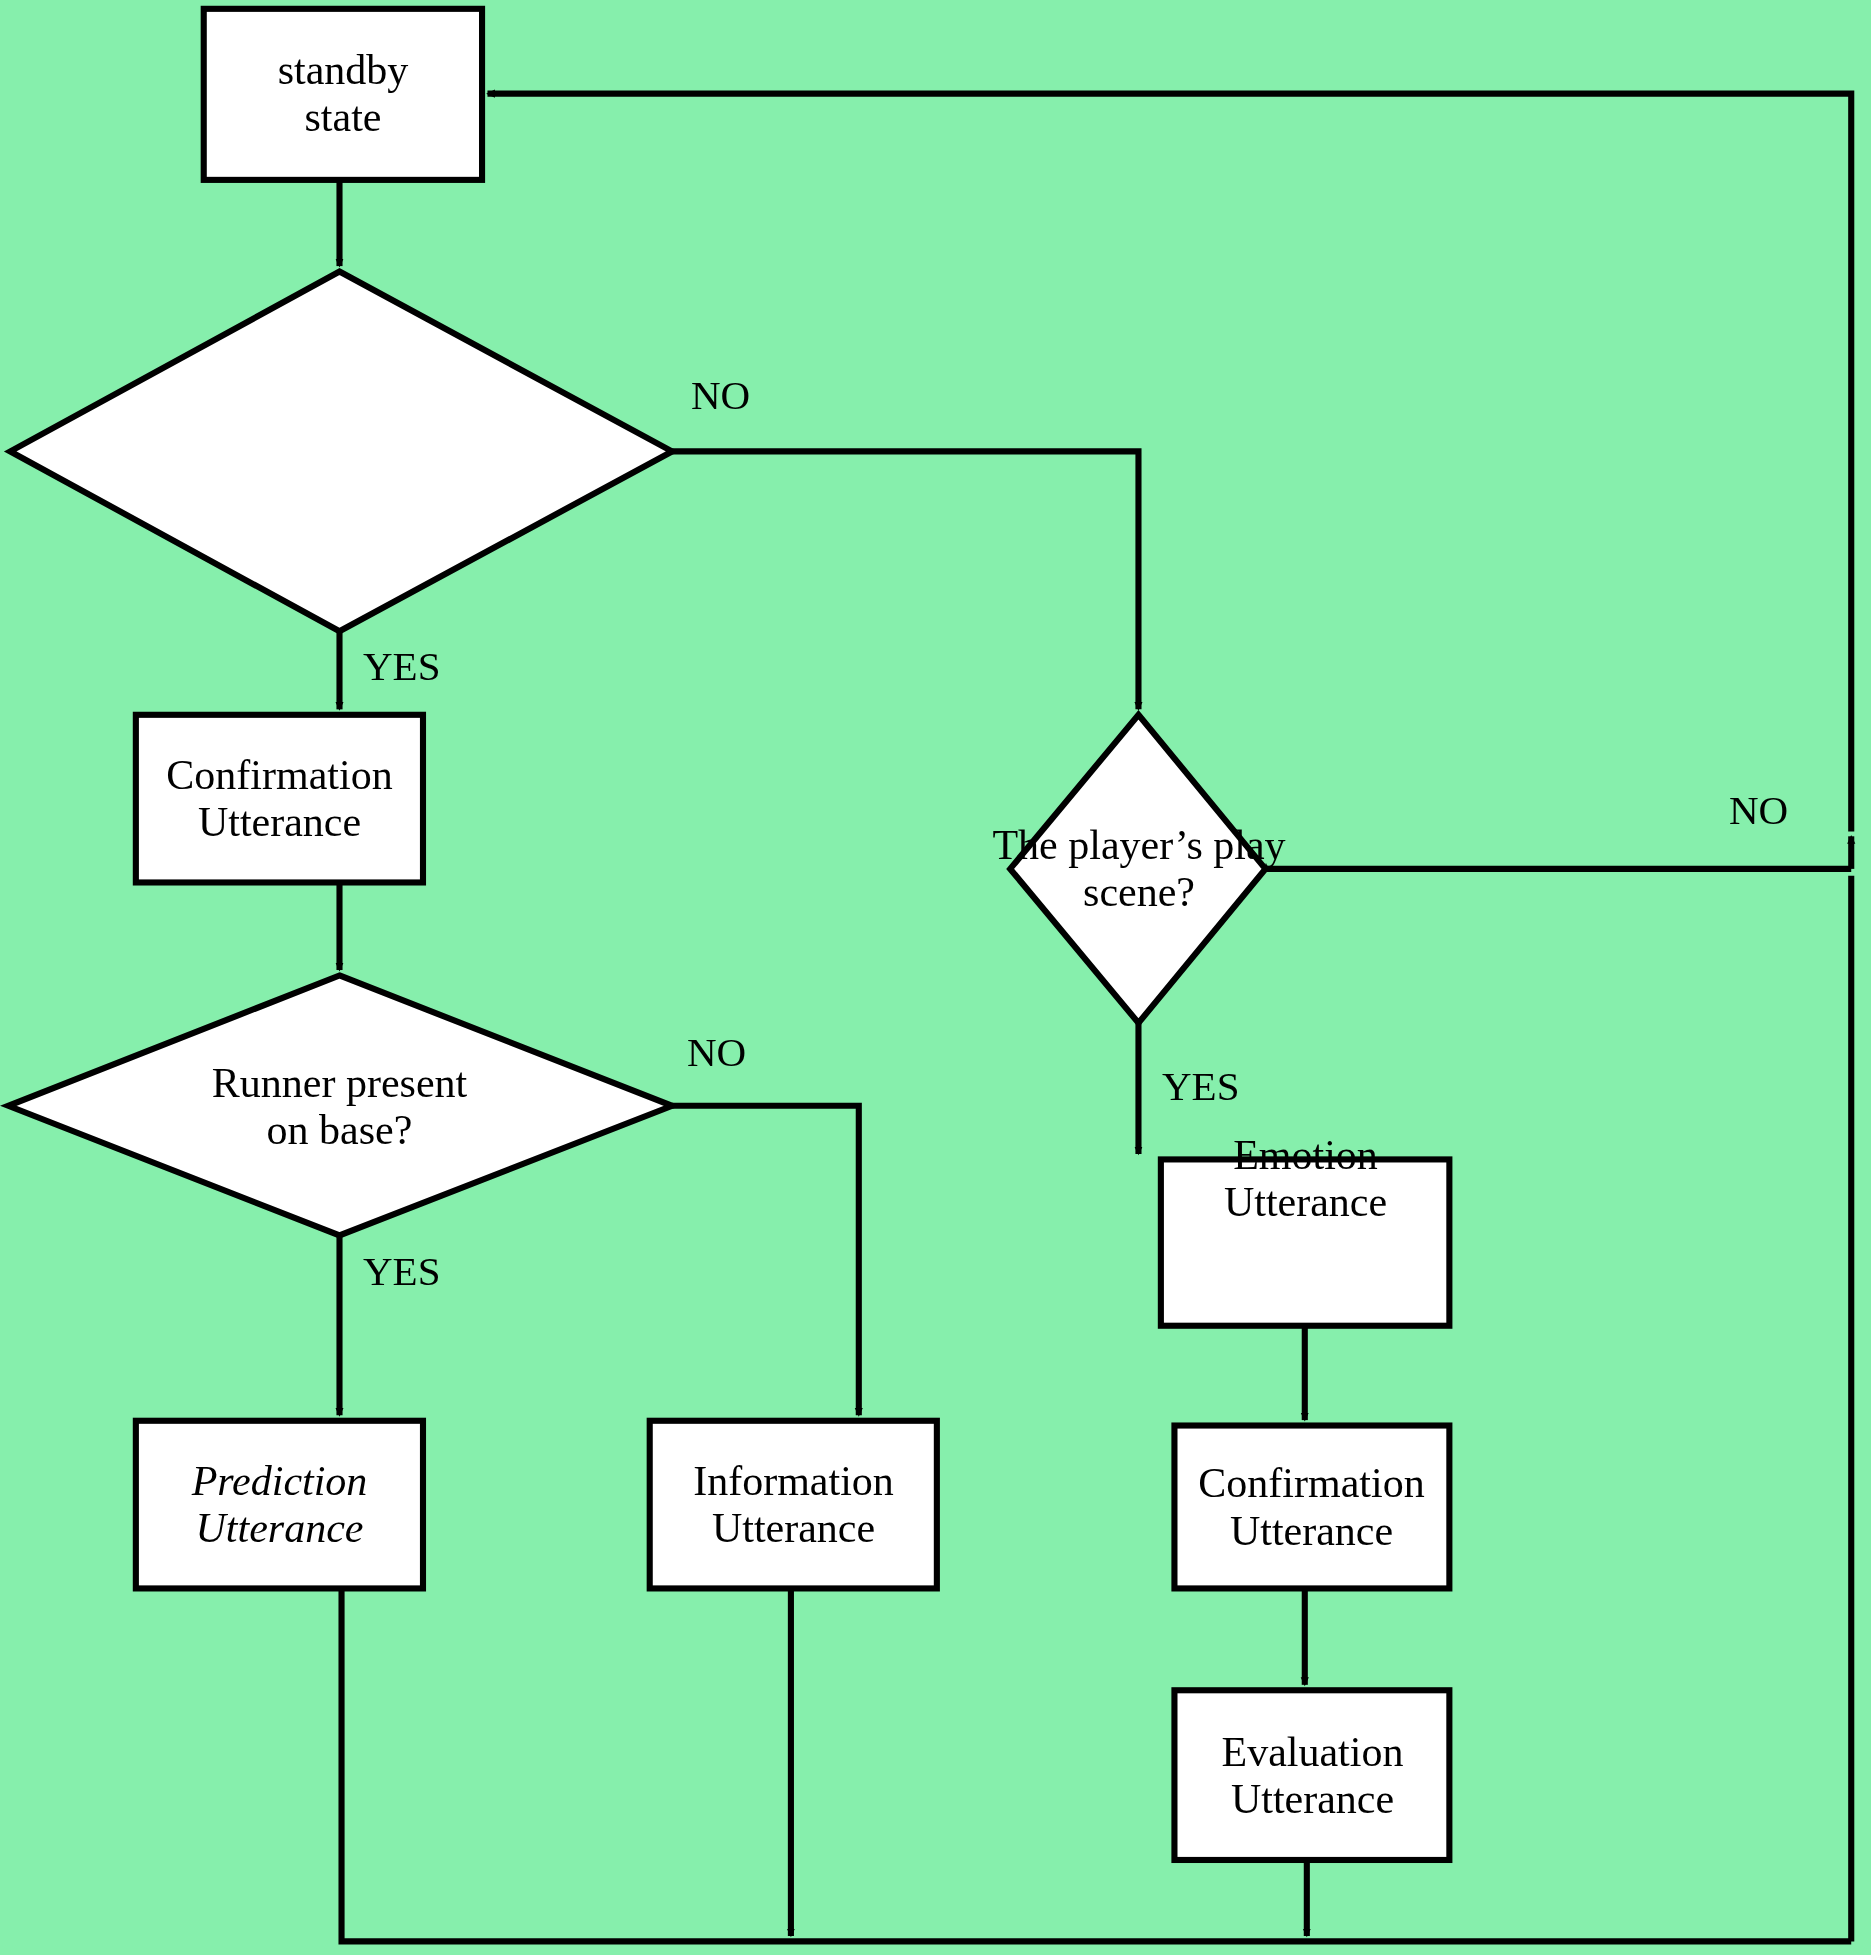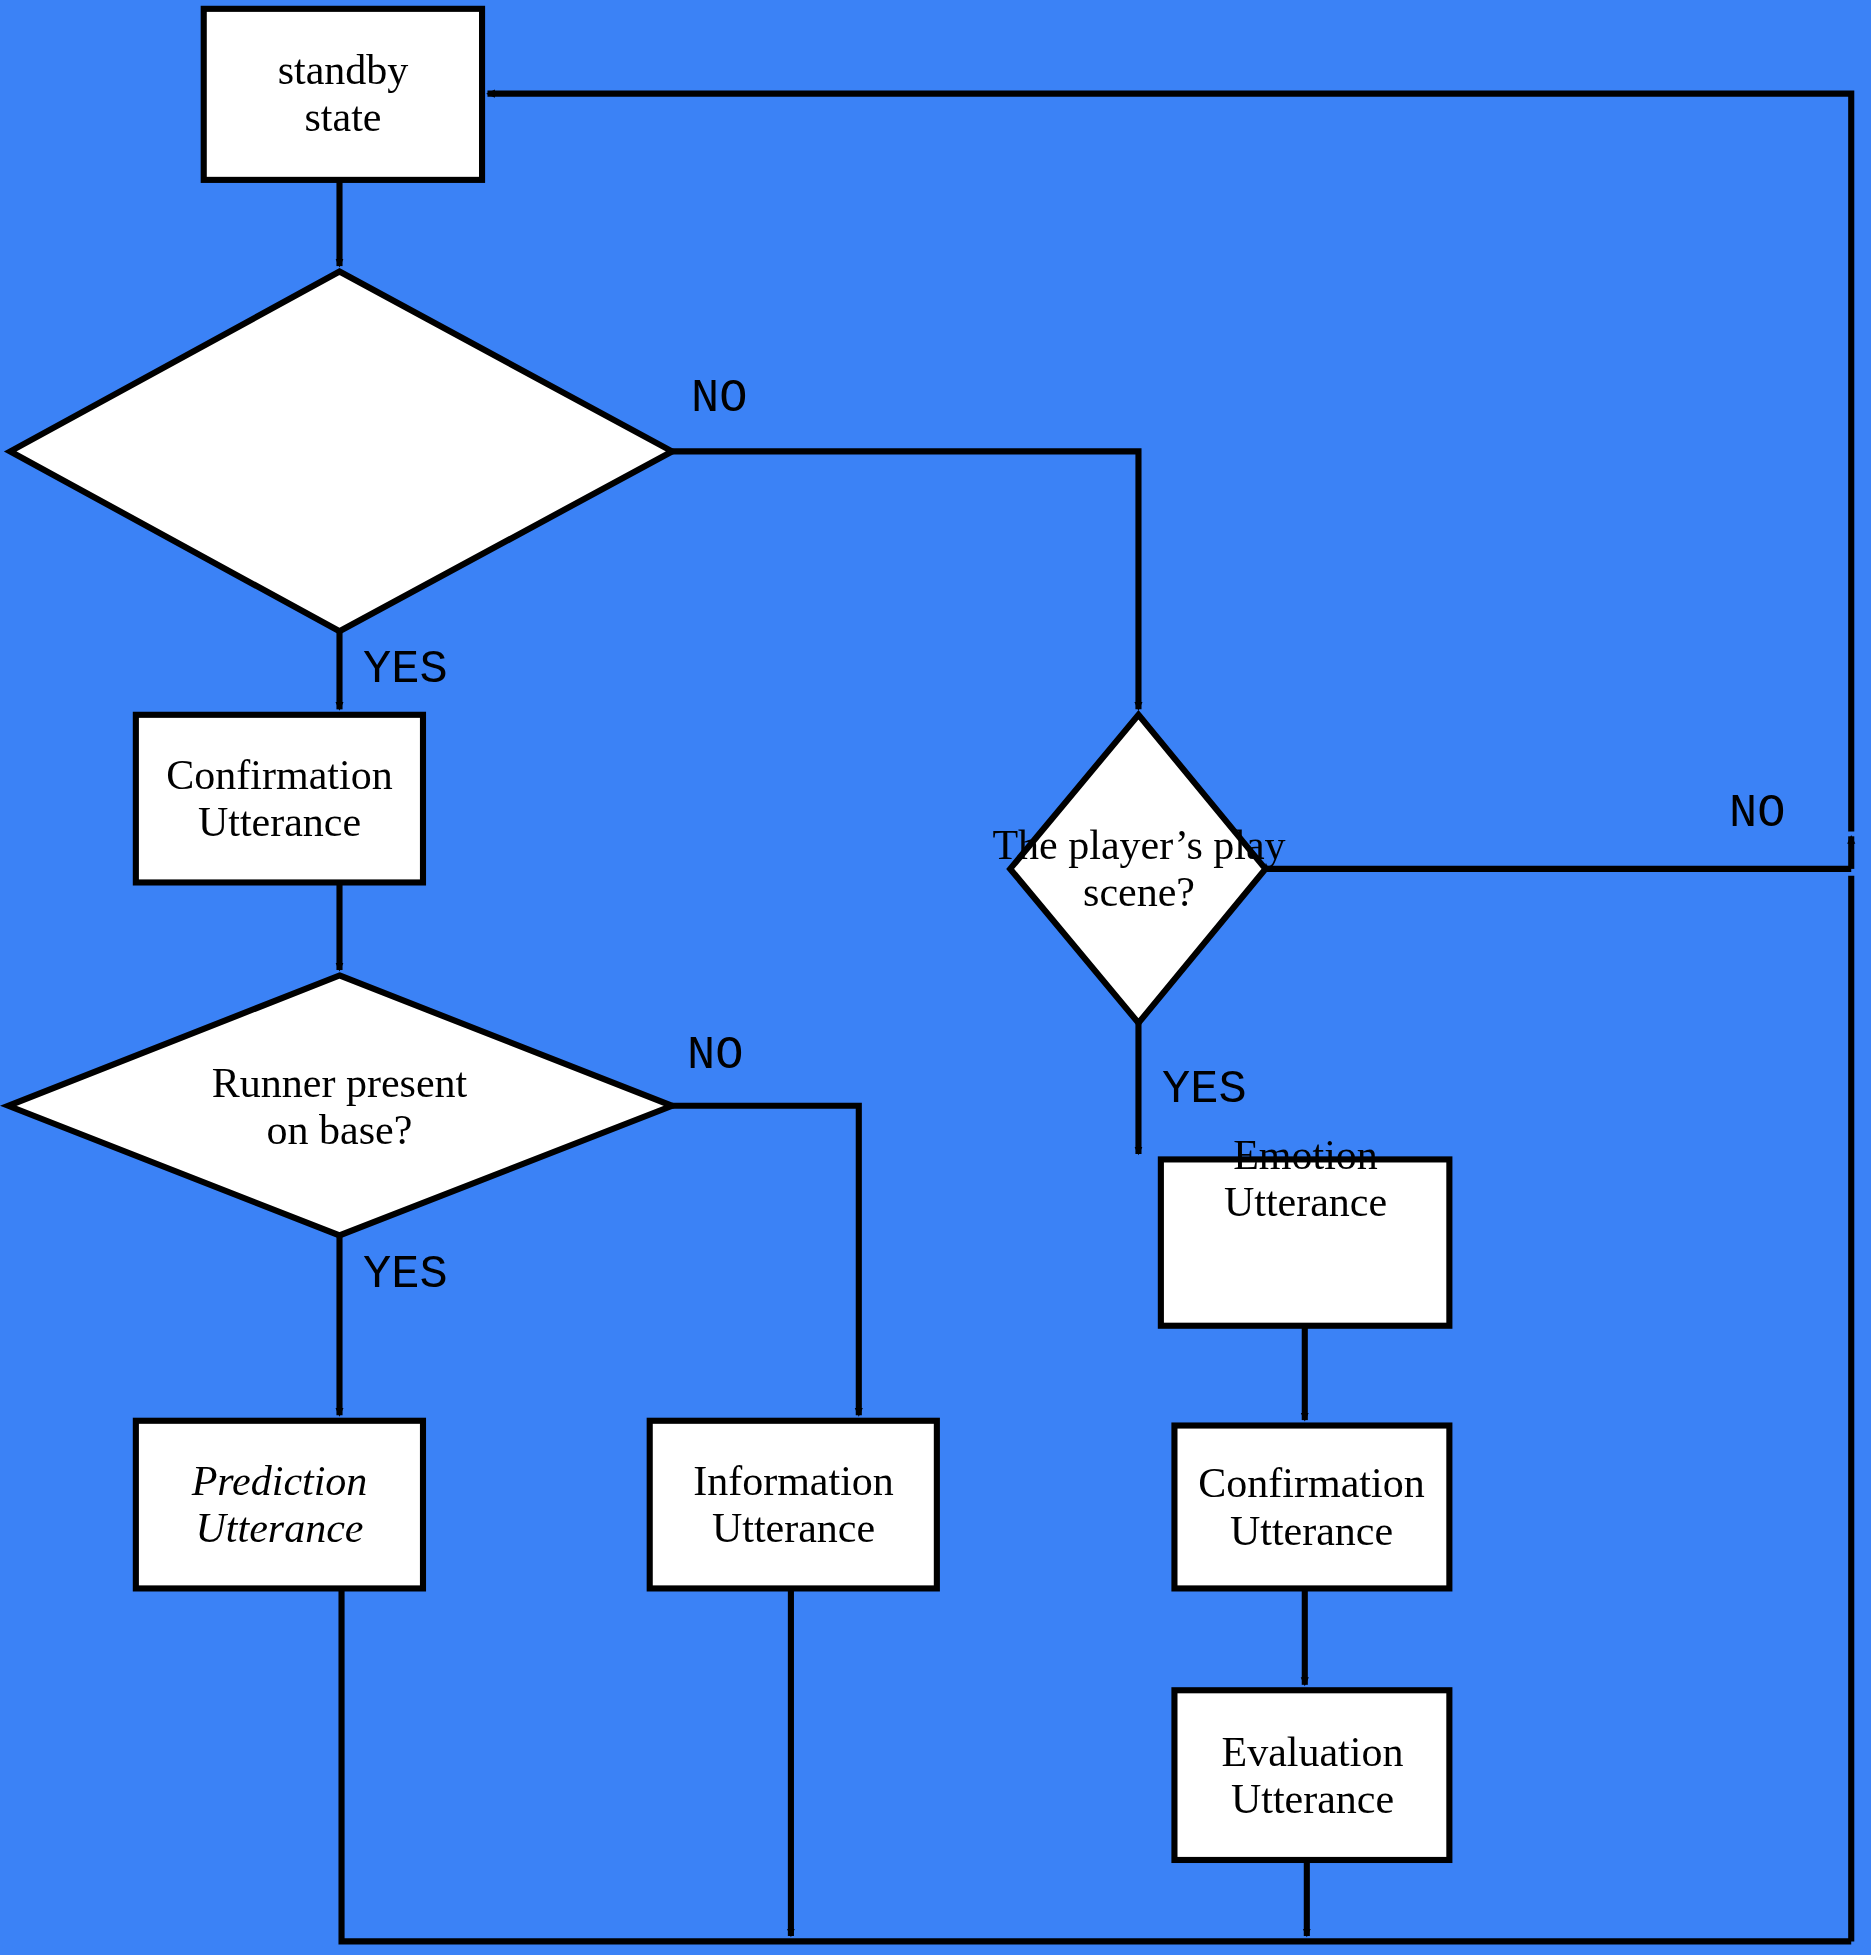--- a/index.html
+++ b/index.html
@@ -1,37 +1,37 @@
 <!DOCTYPE html>
 <html style="font-size:11px"><head>
 <meta charset="utf-8">
 <style>
   html,body{margin:0;padding:0;background:#ffffff;}
   body{font-family:"Liberation Serif", serif;}
-  #stage{position:relative;width:1871px;height:1955px;background:#3b82f6;overflow:hidden;}
+  #stage{position:relative;width:1871px;height:1955px;background:#86efac;overflow:hidden;}
   svg#flow{position:absolute;left:0;top:0;width:1871px;height:1955px;}
   .node-text{
     position:absolute;
     display:flex;
     align-items:center;
     justify-content:center;
     text-align:center;
     color:#000000;
     font-family:"Liberation Serif", serif;
     line-height:1.12;
     pointer-events:none;
     white-space:pre-line;
   }
   .box-text{font-size:42px;}
   .dia-text{font-size:42px;}
   .edge-label{
     position:absolute;
     color:#000000;
-    font-family:Liberation Mono, monospace;
-    font-size:47px;
+    font-family:Liberation Serif, serif;
+    font-size:41px;
     line-height:1;
     white-space:nowrap;
   }
 </style>
 </head>
 <body>
 
 <div id="stage">
 
   <svg id="flow" viewBox="0 0 2756 2880">

